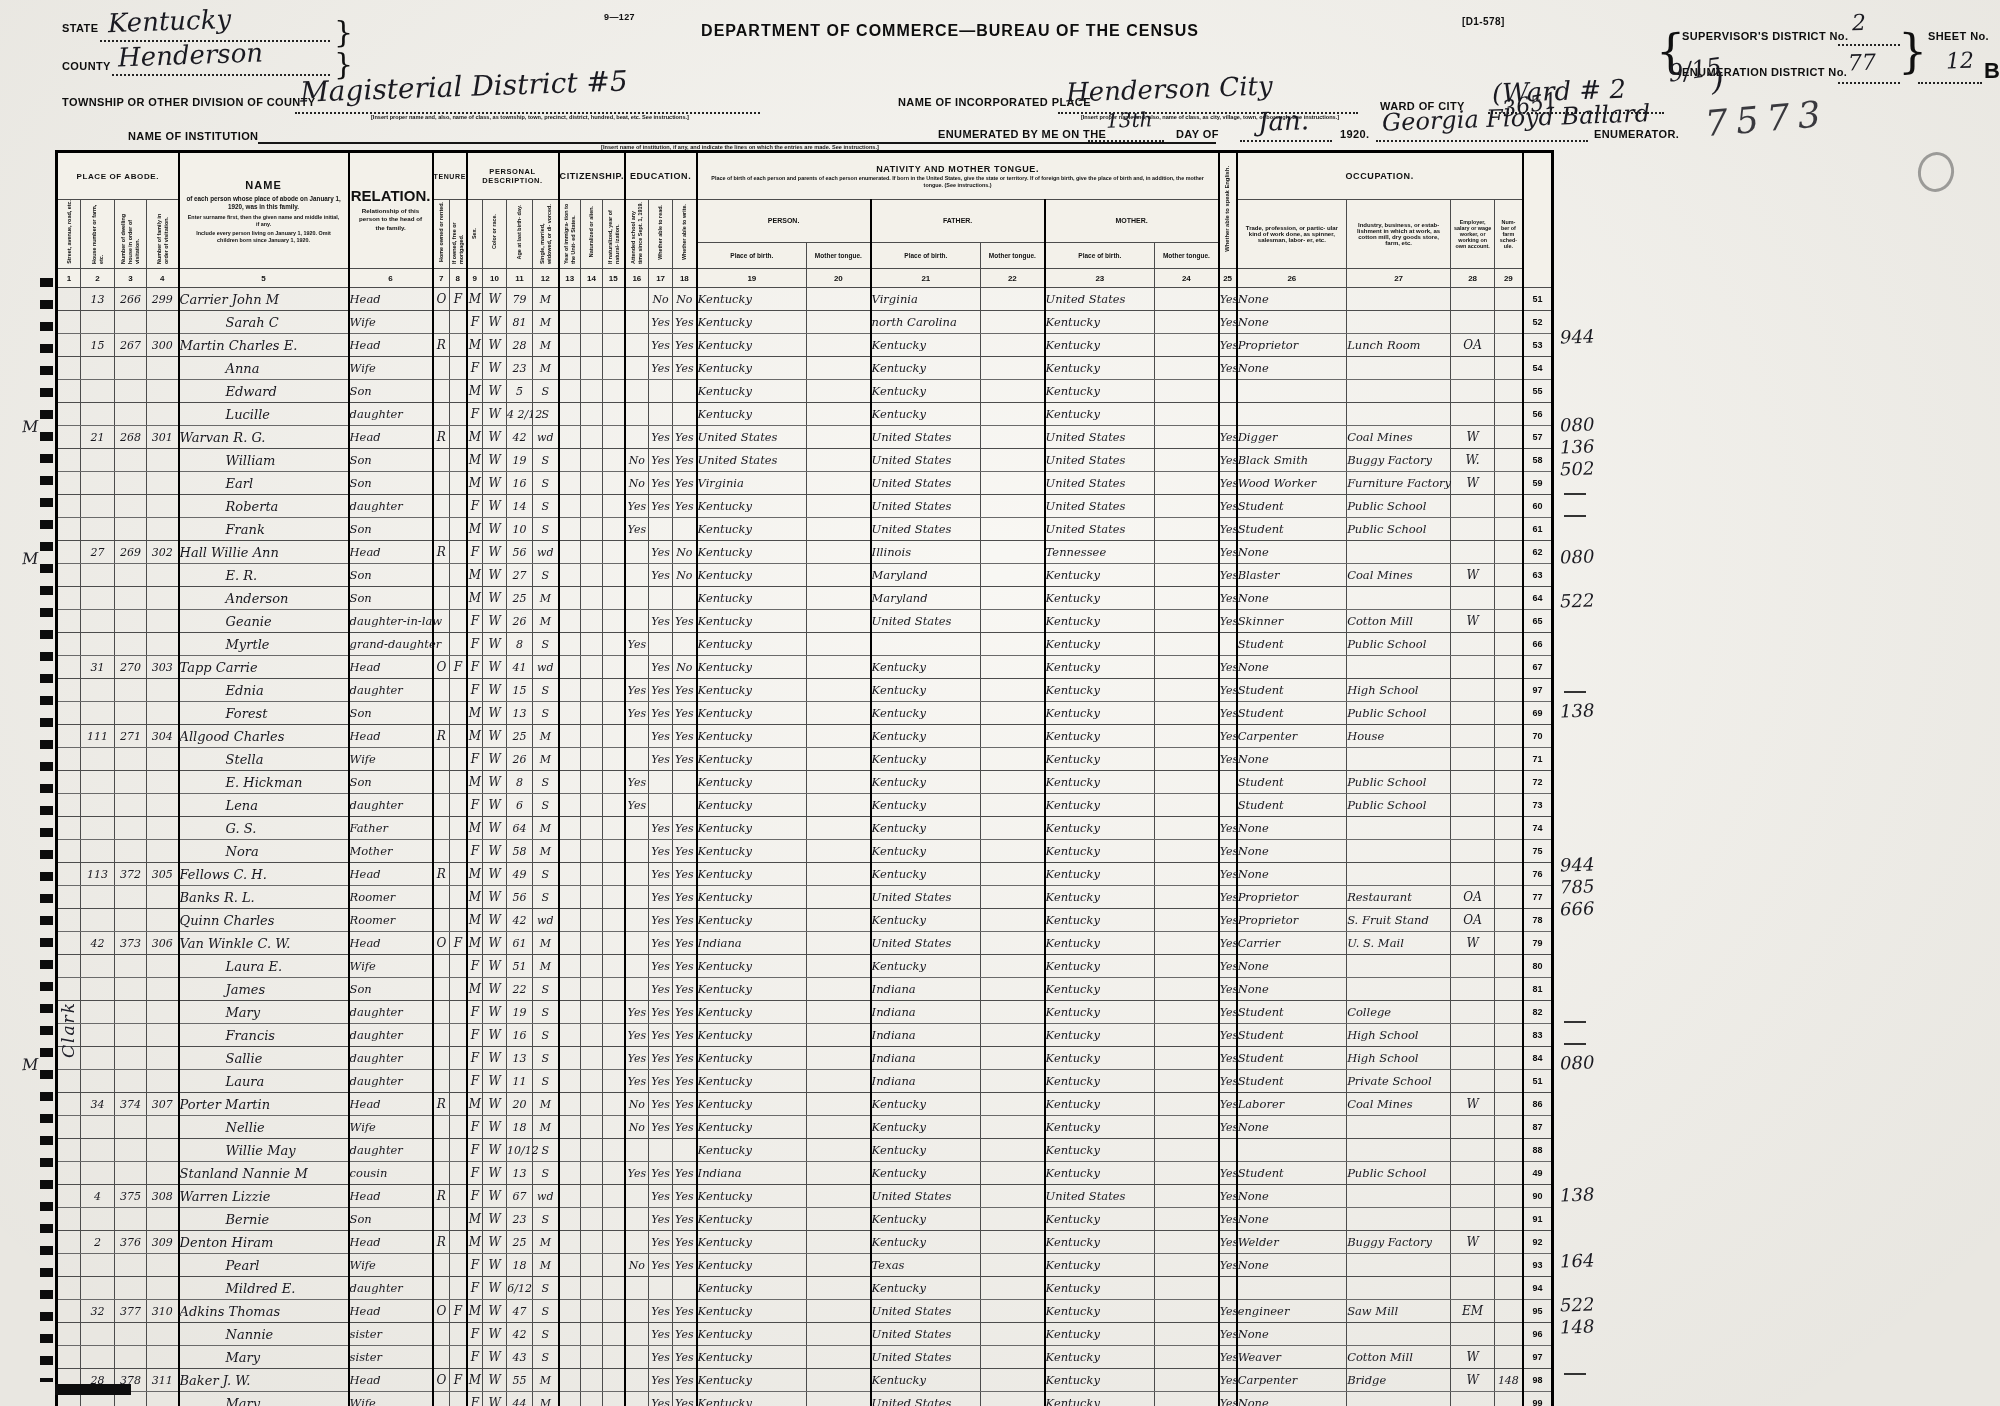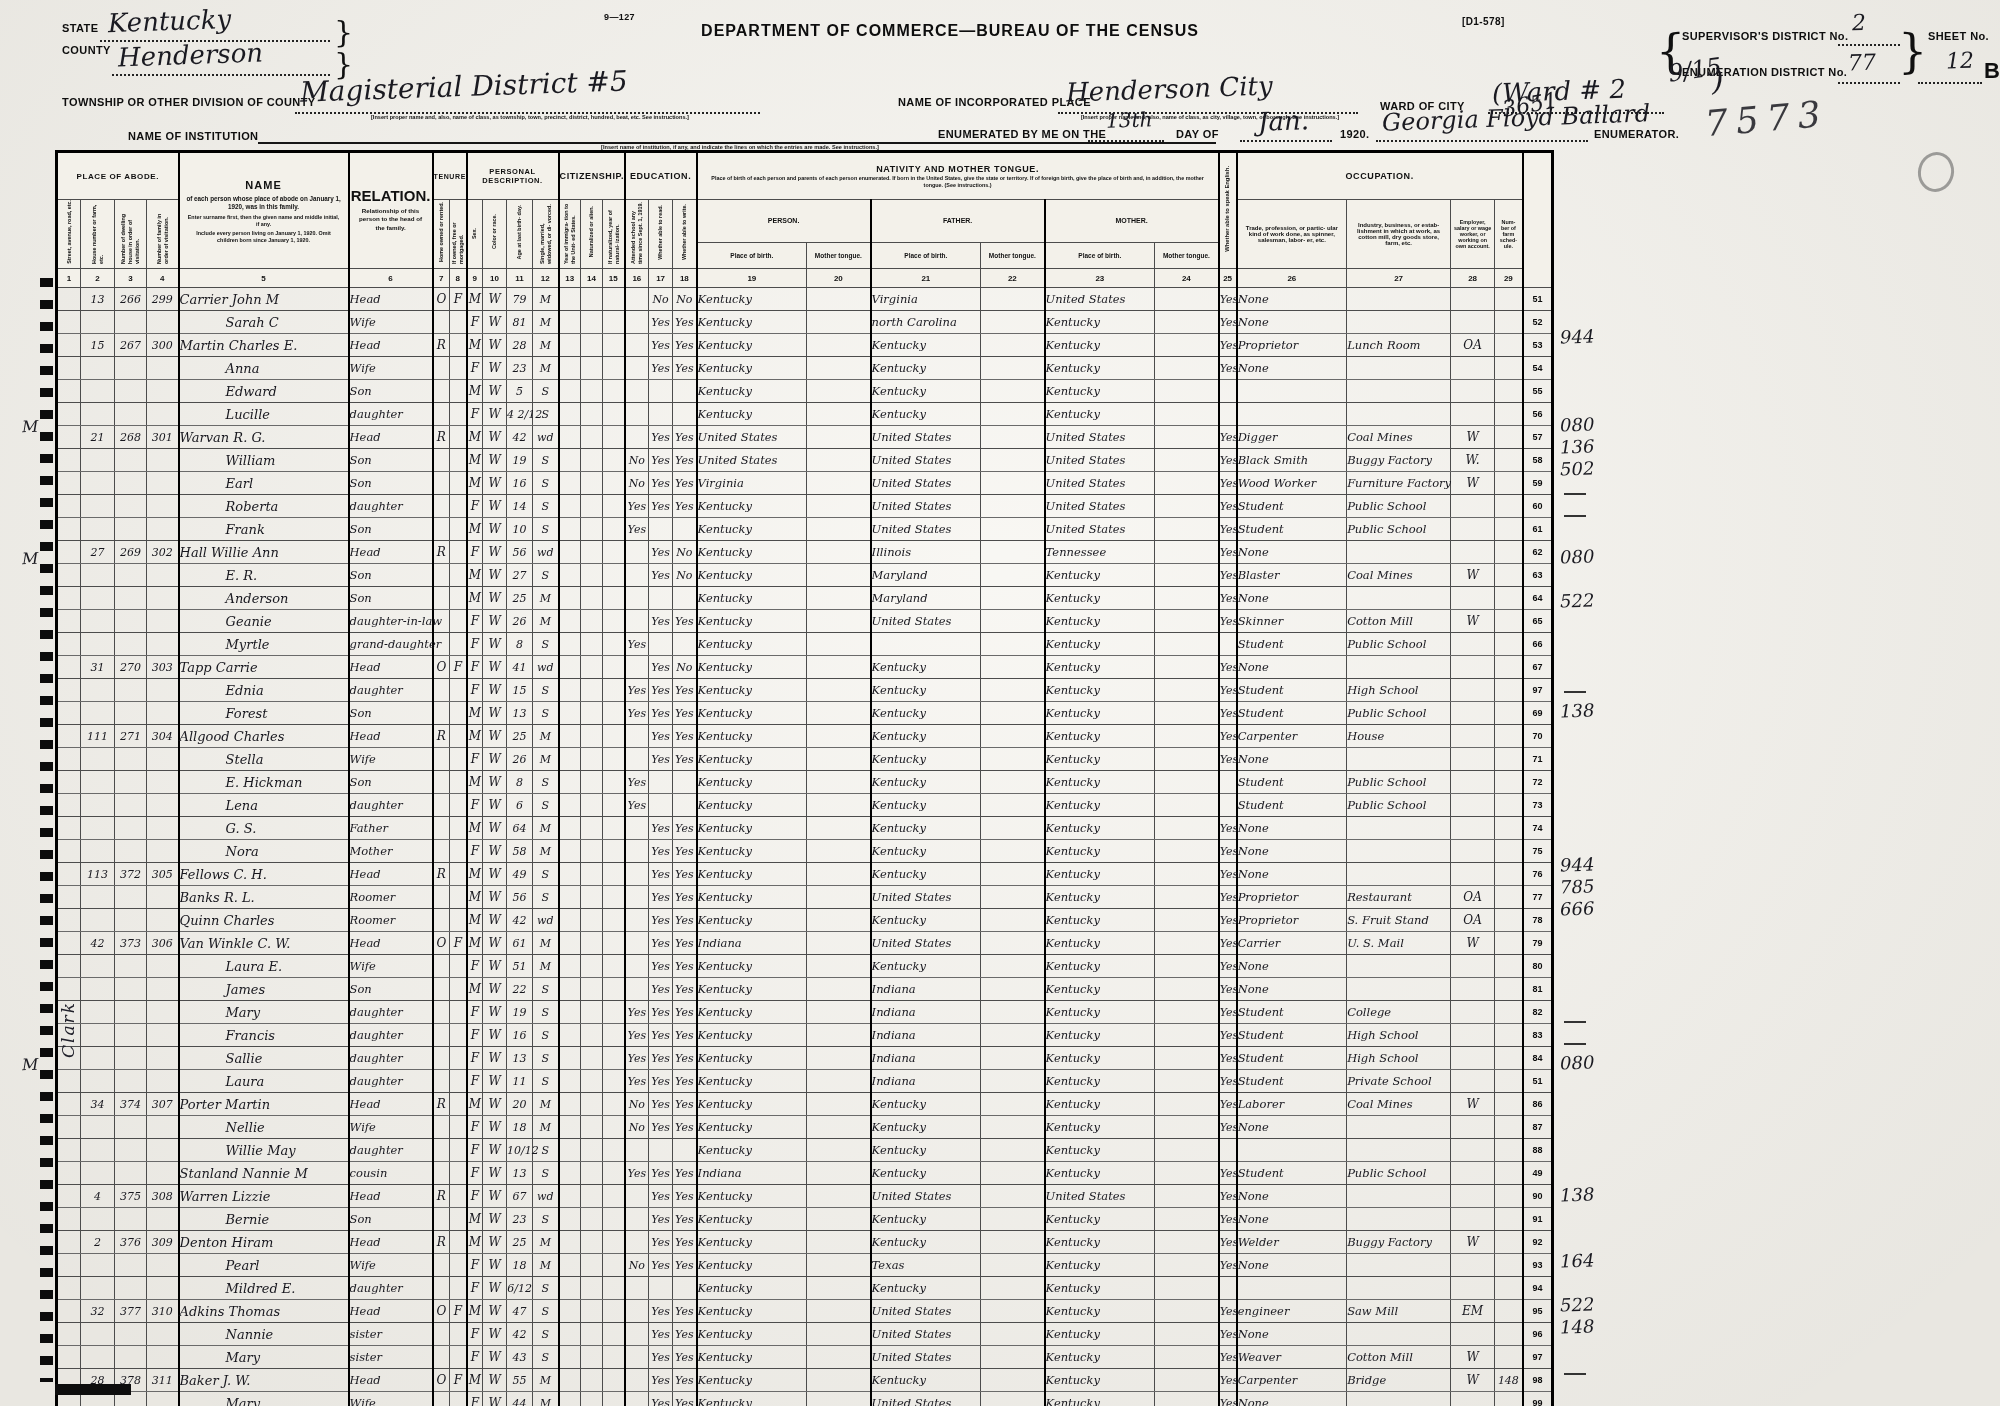--- a/index.html
+++ b/index.html
@@ -61,21 +61,21 @@
       writing-mode:vertical-rl;transform:rotate(180deg);font-size:17px;letter-spacing:2px;}
 </style>
 </head>
 <body>
 
 <div class="sheet">
 
   <span class="lbl" style="left:62px;top:22px;">STATE</span>
   <span class="hwx" style="left:108px;top:6px;font-size:26px;">Kentucky</span>
   <div class="dotline" style="left:100px;top:40px;width:230px;"></div>
-  <span class="lbl" style="left:62px;top:44px;">COUNTY</span>
+  <span class="lbl" style="left:62px;top:60px;">COUNTY</span>
   <span class="hwx" style="left:118px;top:40px;font-size:26px;">Henderson</span>
   <div class="dotline" style="left:112px;top:74px;width:218px;"></div>
   <span class="brace" style="left:334px;top:14px;font-size:30px;">}</span>
   <span class="brace" style="left:334px;top:46px;font-size:30px;">}</span>
 
   <span class="lbl" style="left:604px;top:12px;font-size:9px;">9—127</span>
   <span class="lbl big" style="left:640px;top:22px;width:620px;text-align:center;">DEPARTMENT OF COMMERCE—BUREAU OF THE CENSUS</span>
   <span class="lbl" style="left:1462px;top:16px;font-size:10px;">[D1-578]</span>
 
   <span class="brace" style="left:1656px;top:24px;font-size:46px;">{</span>

